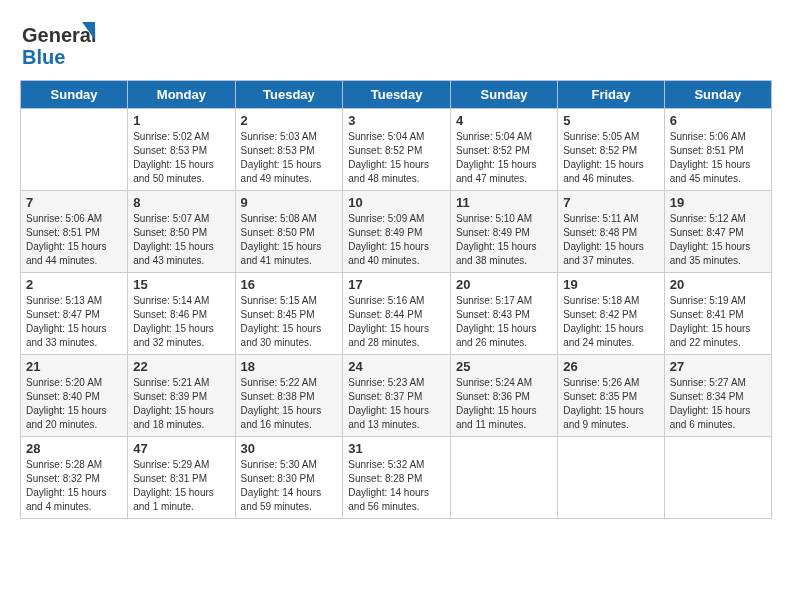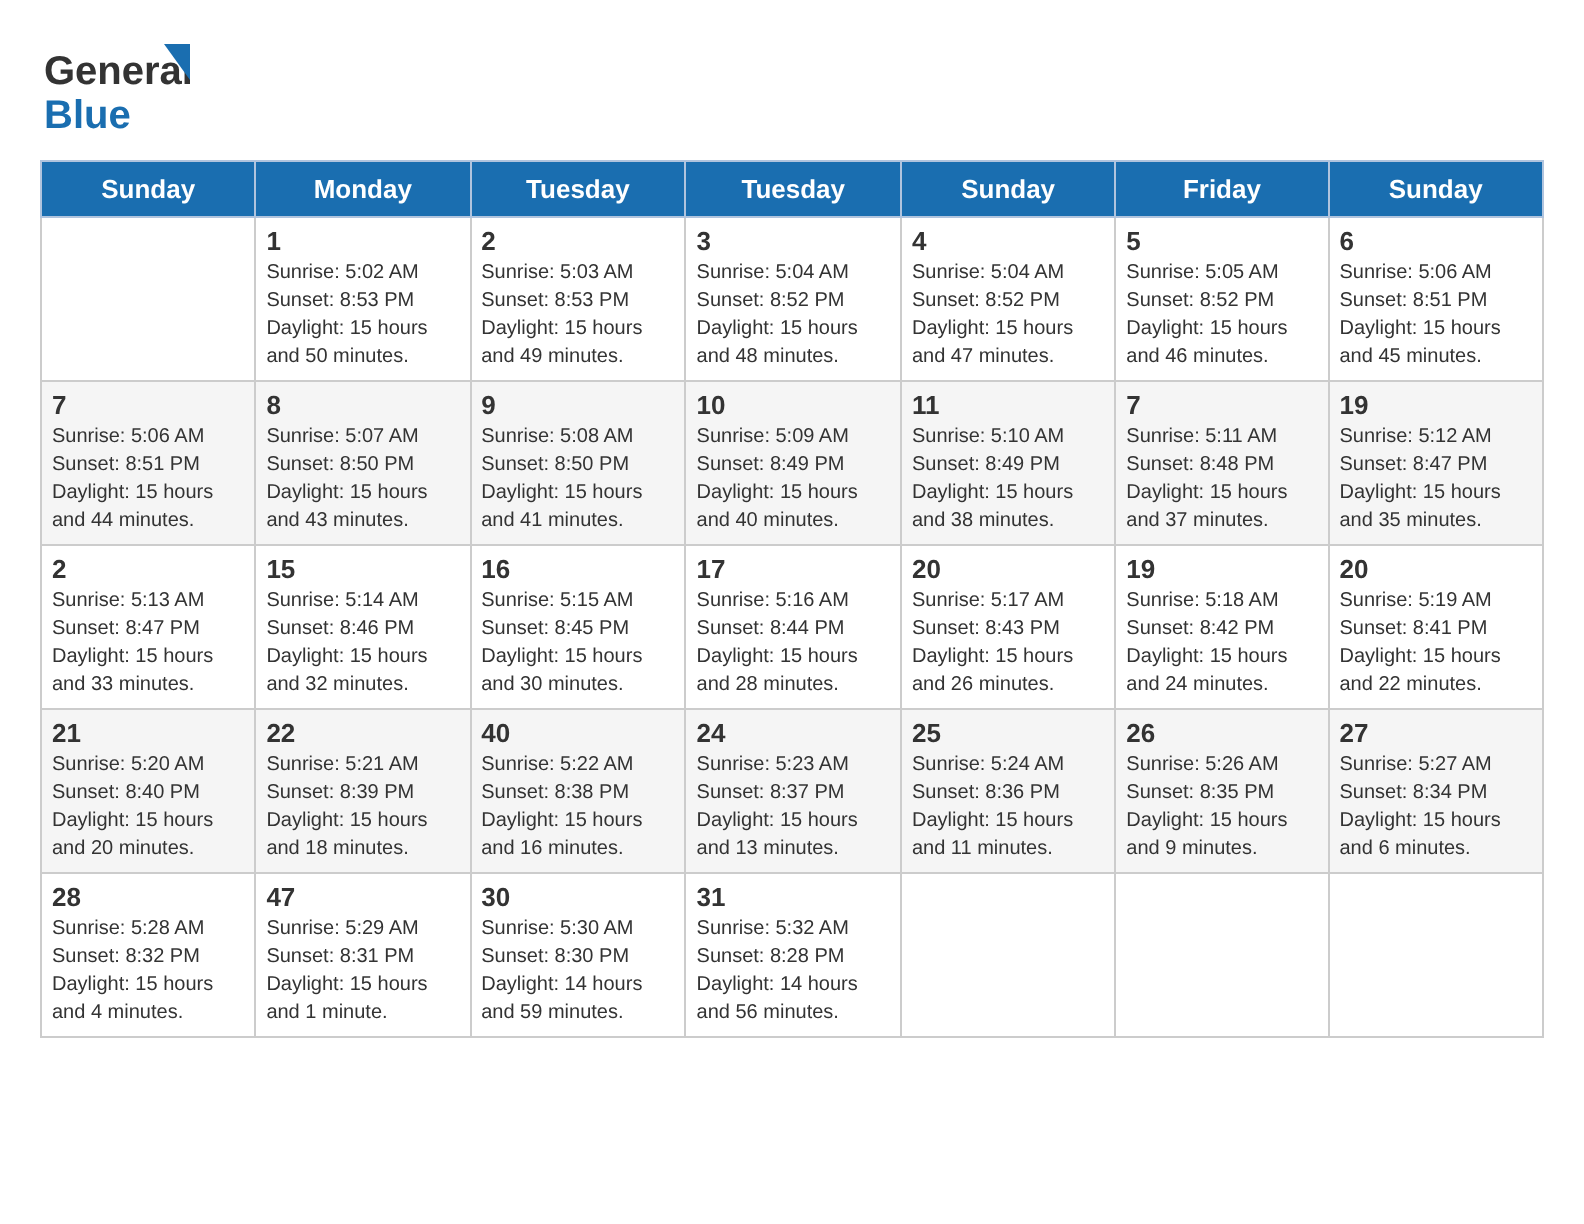--- a/index.html
+++ b/index.html
@@ -203,21 +203,21 @@
       <tr>
         <td>
           <span class="day-num">21</span>
           <div class="day-info">Sunrise: 5:20 AM<br>Sunset: 8:40 PM<br>Daylight: 15 hours and 20 minutes.</div>
         </td>
         <td>
           <span class="day-num">22</span>
           <div class="day-info">Sunrise: 5:21 AM<br>Sunset: 8:39 PM<br>Daylight: 15 hours and 18 minutes.</div>
         </td>
         <td>
-          <span class="day-num">40</span>
+          <span class="day-num">18</span>
           <div class="day-info">Sunrise: 5:22 AM<br>Sunset: 8:38 PM<br>Daylight: 15 hours and 16 minutes.</div>
         </td>
         <td>
           <span class="day-num">24</span>
           <div class="day-info">Sunrise: 5:23 AM<br>Sunset: 8:37 PM<br>Daylight: 15 hours and 13 minutes.</div>
         </td>
         <td>
           <span class="day-num">25</span>
           <div class="day-info">Sunrise: 5:24 AM<br>Sunset: 8:36 PM<br>Daylight: 15 hours and 11 minutes.</div>
         </td>

